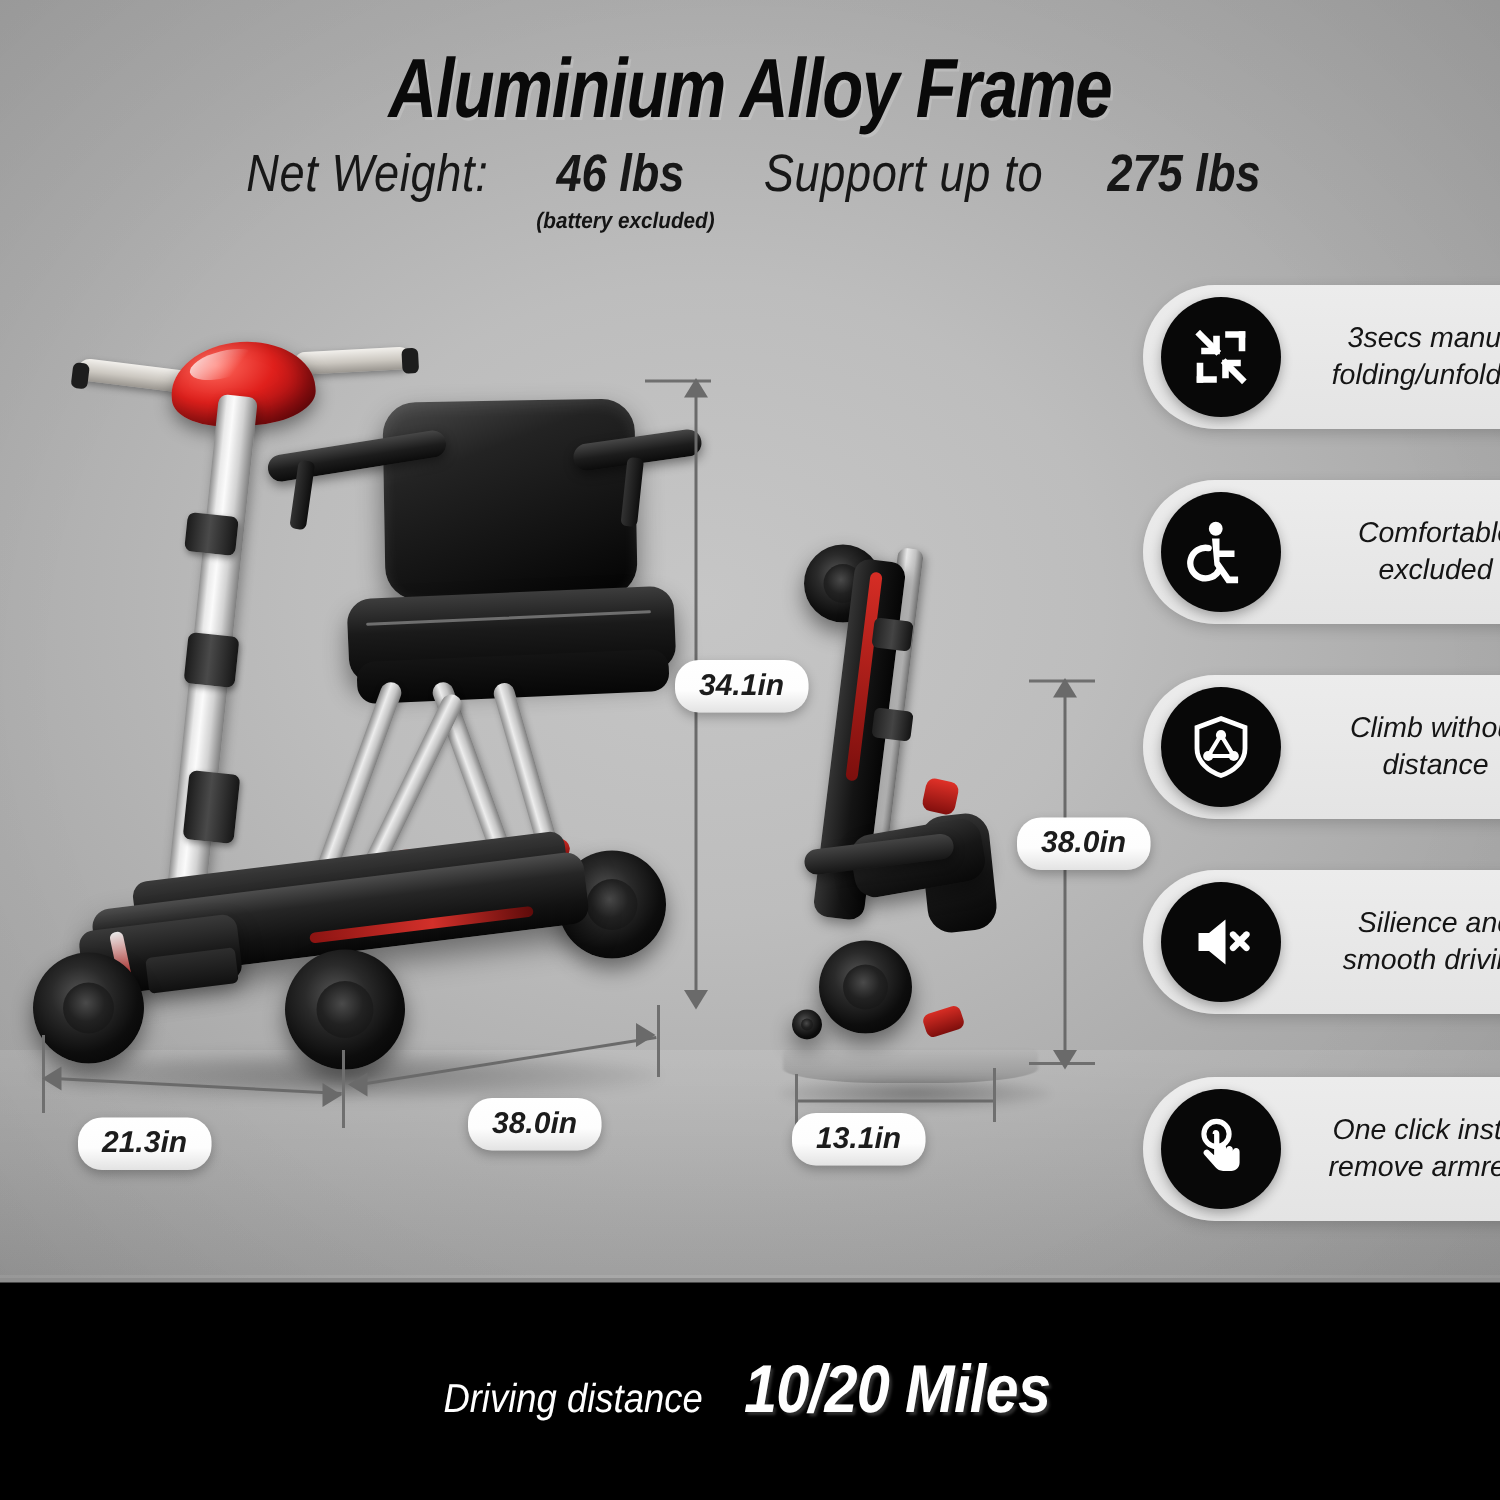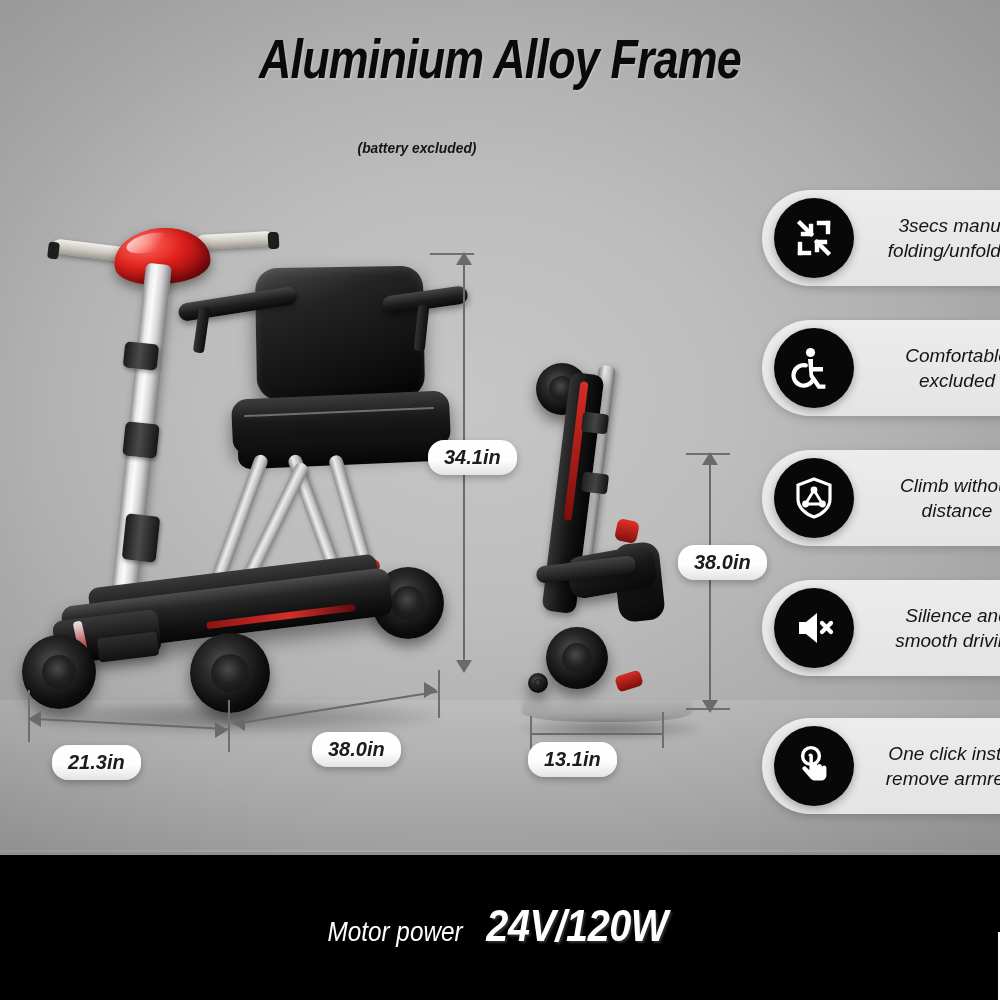--- a/index.html
+++ b/index.html
@@ -306,20 +306,29 @@
 </head>
 <body>
 
 <div id="page">
 
   <div class="bg-base"></div>
   <div class="floor"></div>
   <div class="bg-vig"></div>
 
   <div class="title">Aluminium Alloy Frame</div>
+  <div class="subline">
+    <span class="sub-lbl">Net Weight:</span>
+    <span style="display:inline-block;width:16px"></span>
+    <span class="sub-num">46 lbs</span>
+    <span style="display:inline-block;width:22px"></span>
+    <span class="sub-lbl">Support up to</span>
+    <span style="display:inline-block;width:10px"></span>
+    <span class="sub-num">275 lbs</span>
+  </div>
   <div class="sub-note">(battery excluded)</div>
 
   <div class="shadow-open"></div>
   <div class="scooter">
     <div class="sc-part bar bar-l"></div>
     <div class="sc-part bar bar-r"></div>
     <div class="sc-part bar-cap cap-l"></div>
     <div class="sc-part bar-cap cap-r"></div>
     <div class="sc-part head-red"></div>
     <div class="sc-part head-gloss"></div>
@@ -381,21 +390,21 @@
     <div class="fd fd-redfoot"></div>
     <div class="fd wheel fd-caster">
         <span class="hub"></span>
       </div>
   </div>
 
   <div class="ext ext-h" style="left:430px;top:253px;width:44px;"></div>
   <div class="dim-line dim-v" style="left:463px;top:258px;height:410px;"></div>
   <div class="arw arw-up" style="left:456px;top:252px;"></div>
   <div class="arw arw-dn" style="left:456px;top:660px;"></div>
-  <div class="dim-pill" style="left:428px;top:440px;text-align:center;">34.1in</div>
+  <div class="dim-pill" style="left:450px;top:440px;text-align:center;">34.1in</div>
 
   <div class="ext ext-v" style="left:28px;top:690px;height:52px;"></div>
   <div class="ext ext-v" style="left:228px;top:700px;height:52px;"></div>
   <div class="dim-line dim-h" style="left:36px;top:718px;width:192px;transform:rotate(3deg);transform-origin:left center;"></div>
   <div class="arw arw-lf" style="left:28px;top:711px;"></div>
   <div class="arw arw-rt" style="left:215px;top:722px;"></div>
   <div class="dim-pill" style="left:52px;top:745px;">21.3in</div>
 
   <div class="ext ext-v" style="left:438px;top:670px;height:48px;"></div>
   <div class="dim-line dim-h" style="left:240px;top:722px;width:200px;transform:rotate(-9deg);transform-origin:left center;"></div>
@@ -491,21 +500,20 @@
     </div>
     <div class="feat-txt">
       <span>One click install/</span><br><span>remove armrests</span>
     </div>
   </div>
 
   <div class="specbar">
     <div class="spec-top-edge"></div>
 
 
+
     <div class="spec">
-      <div class="spec-lbl">Motor power</div>
-      <div class="spec-val">24V/120W</div>
-      <div class="spec-div" style="right:0;"></div>
-    </div>
-
+      <div class="spec-lbl">Driving distance</div>
+      <div class="spec-val">10/20 Miles</div>
+    </div>
   </div>
 
 </div>
 
 </body></html>

